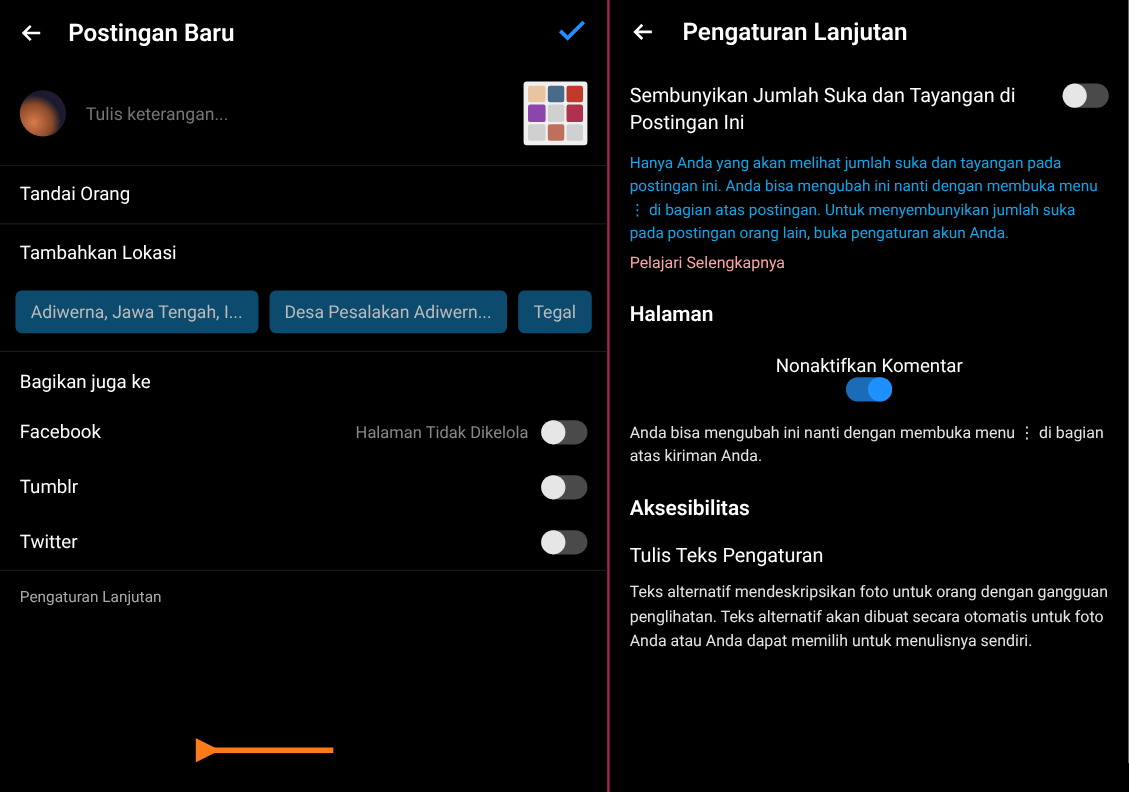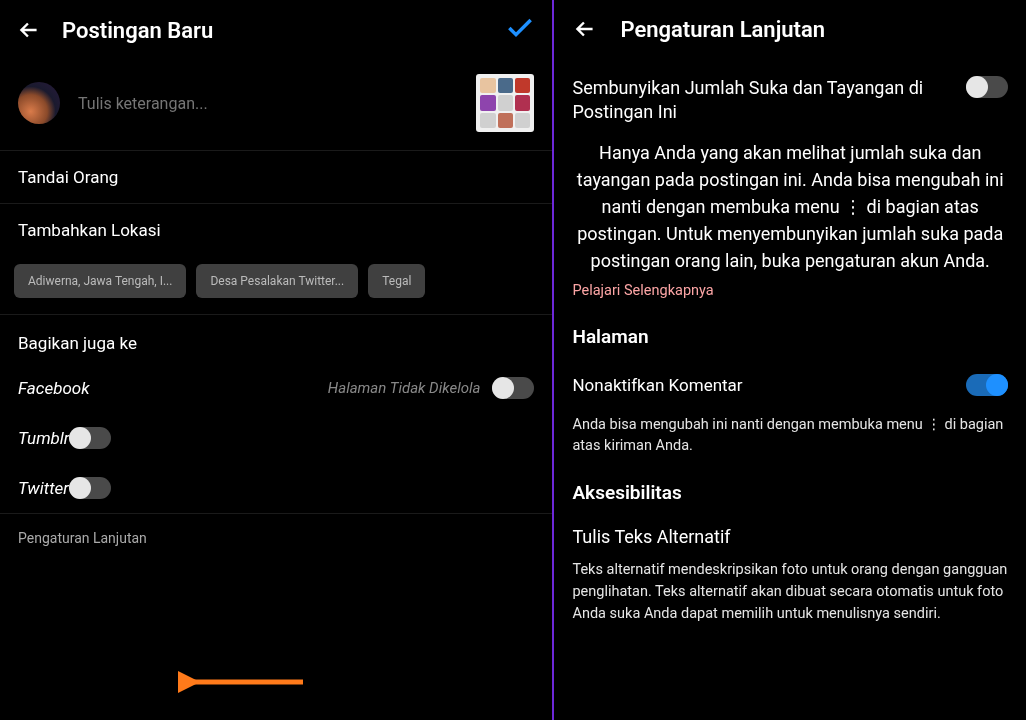--- a/index.html
+++ b/index.html
@@ -1,54 +1,54 @@
 <!DOCTYPE html>
 <html><head>
   <meta charset="utf-8">
   <style>
     * { margin: 0; padding: 0; box-sizing: border-box; font-family: -apple-system, BlinkMacSystemFont, 'Segoe UI', Roboto, sans-serif; }
     body { background: #fff; display: flex; width: 1026px; height: 720px; overflow: hidden; }
     .pane { background: #000; color: #fff; height: 720px; position: relative; }
-    .pane-left { width: 603px; border-right: 2px solid #6d28d9; }
+    .pane-left { width: 603px; border-right: 2px solid #be185d; }
     .pane-right { width: 513px; }
     .header { display: flex; align-items: center; padding: 12px 16px; gap: 20px; }
     .header h1 { font-size: 22px; font-weight: 600; }
     .back-arrow { width: 26px; height: 26px; display: flex; align-items: center; justify-content: center; cursor: pointer; }
     .check { margin-left: auto; cursor: pointer; }
     .caption-row { display: flex; align-items: center; padding: 14px 18px 18px; gap: 18px; }
     .avatar { width: 42px; height: 42px; border-radius: 50%; background: radial-gradient(circle at 30% 70%, #d97b4a 0%, #8b4a2a 40%, #1a1a2e 60%, #2a1a3e 100%); flex-shrink: 0; }
     .caption-input { color: #888; font-size: 16px; flex: 1; border: none; background: transparent; outline: none; }
     .thumb { width: 58px; height: 58px; background: #f0f0f0; border-radius: 3px; flex-shrink: 0; padding: 4px; display: grid; grid-template-columns: repeat(3, 1fr); gap: 2px; }
     .thumb div { border-radius: 2px; }
     .thumb div:nth-child(1){background:#e8c4a0;} .thumb div:nth-child(2){background:#4a6a8a;} .thumb div:nth-child(3){background:#c0392b;}
     .thumb div:nth-child(4){background:#8e44ad;} .thumb div:nth-child(5){background:#d0d0d0;} .thumb div:nth-child(6){background:#b03050;}
     .thumb div:nth-child(7){background:#d0d0d0;} .thumb div:nth-child(8){background:#c0705a;} .thumb div:nth-child(9){background:#d0d0d0;}
     .row { padding: 16px 18px; font-size: 17px; border-top: 1px solid #1a1a1a; display: flex; align-items: center; justify-content: space-between; cursor: pointer; }
     .chips { display: flex; gap: 10px; padding: 8px 14px 16px; overflow: hidden; }
-    .chip { background: #404040; color: #bbb; padding: 10px 14px; border-radius: 6px; font-size: 12px; white-space: nowrap; cursor: pointer; }
+    .chip { background: #0c4a6e; color: #bbb; padding: 10px 14px; border-radius: 6px; font-size: 16px; white-space: nowrap; cursor: pointer; }
     .toggle { width: 42px; height: 22px; background: #4a4a4a; border-radius: 11px; position: relative; cursor: pointer; flex-shrink: 0; }
     .toggle::after { content: ''; position: absolute; width: 22px; height: 22px; background: #e6e6e6; border-radius: 50%; top: 0; left: 0; }
     .toggle.on { background: #1a6bb8; }
     .toggle.on::after { left: 20px; background: #1e90ff; }
     .section-title { padding: 18px 18px 10px; font-size: 17px; }
-    .share-row { padding: 14px 18px; display: flex; align-items: center; justify-content: flex-start; font-size: 17px; font-style: italic; }
+    .share-row { padding: 14px 18px; display: flex; align-items: center; justify-content: space-between; font-size: 17px; }
     .share-row .sub { color: #888; font-size: 15px; margin-left: auto; margin-right: 12px; }
     .adv-link { padding: 16px 18px; font-size: 14px; color: #aaa; border-top: 1px solid #1a1a1a; cursor: pointer; position: relative; }
     .arrow-annot { position: absolute; }
     .arrow-svg { display: block; }
 
     .r-header { display: flex; align-items: center; padding: 16px 18px; gap: 22px; }
     .r-header h1 { font-size: 22px; font-weight: 600; }
     .setting-block { padding: 4px 18px 0px; }
     .setting-title-row { display: flex; align-items: flex-start; justify-content: space-between; gap: 2px; padding-top: 14px; }
     .setting-title { font-size: 18px; line-height: 1.35; flex: 1; }
-    .setting-desc { color: #ffffff; font-size: 18px; line-height: 1.5; padding: 14px 0 6px; text-align: center; }
+    .setting-desc { color: #0ea5e9; font-size: 14px; line-height: 1.5; padding: 14px 0 6px; }
     .learn-more { color: #fca5a5; font-size: 14.5px; cursor: pointer; display: inline-block; padding-bottom: 8px; }
     .sec-head { font-size: 19px; font-weight: 600; padding: 18px 18px 6px; }
-    .comment-row { display: flex; align-items: center; justify-content: space-between; padding: 20px 18px 6px; position: relative; }
+    .comment-row { display: flex; align-items: center; justify-content: space-between; padding: 20px 18px 6px; position: relative; flex-direction: column; }
     .comment-label { font-size: 17px; }
     .desc-pad { padding: 12px 18px 6px; color: #e5e5e5; font-size: 14.5px; line-height: 1.5; }
     .alt-title { font-size: 18px; padding: 16px 18px 0; }
   </style>
 </head>
 <body>
 
 <div class="pane pane-left">
   <div class="header">
     <div class="back-arrow">
@@ -83,21 +83,21 @@
   <div class="row">
     <span>Tandai Orang</span>
   </div>
 
   <div class="row">
     <span>Tambahkan Lokasi</span>
   </div>
 
   <div class="chips">
     <div class="chip">Adiwerna, Jawa Tengah, I...</div>
-    <div class="chip">Desa Pesalakan Twitter...</div>
+    <div class="chip">Desa Pesalakan Adiwern...</div>
     <div class="chip">Tegal</div>
   </div>
 
 
   <div class="section-title" style="border-top:1px solid #1a1a1a;">Bagikan juga ke</div>
 
   <div class="share-row">
     <span>Facebook</span>
     <span class="sub">Halaman Tidak Dikelola</span>
     <div class="toggle"></div>
@@ -150,15 +150,15 @@
 
   <div class="comment-row">
     <span class="comment-label">Nonaktifkan Komentar</span>
     <div class="toggle on"></div>
   </div>
 
   <div class="desc-pad">Anda bisa mengubah ini nanti dengan membuka menu ⋮ di bagian atas kiriman Anda.</div>
 
   <div class="sec-head">Aksesibilitas</div>
 
-  <div class="alt-title">Tulis Teks Alternatif</div>
-  <div class="desc-pad">Teks alternatif mendeskripsikan foto untuk orang dengan gangguan penglihatan. Teks alternatif akan dibuat secara otomatis untuk foto Anda suka Anda dapat memilih untuk menulisnya sendiri.</div>
+  <div class="alt-title">Tulis Teks Pengaturan</div>
+  <div class="desc-pad">Teks alternatif mendeskripsikan foto untuk orang dengan gangguan penglihatan. Teks alternatif akan dibuat secara otomatis untuk foto Anda atau Anda dapat memilih untuk menulisnya sendiri.</div>
 </div>
 
 </body></html>

